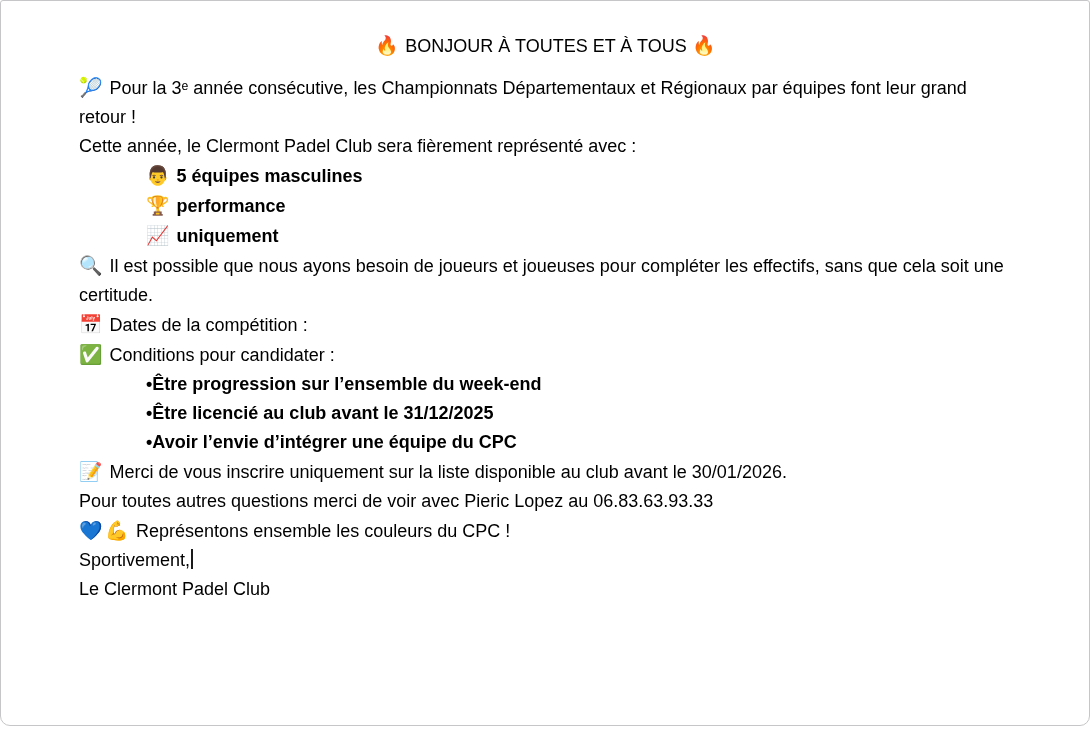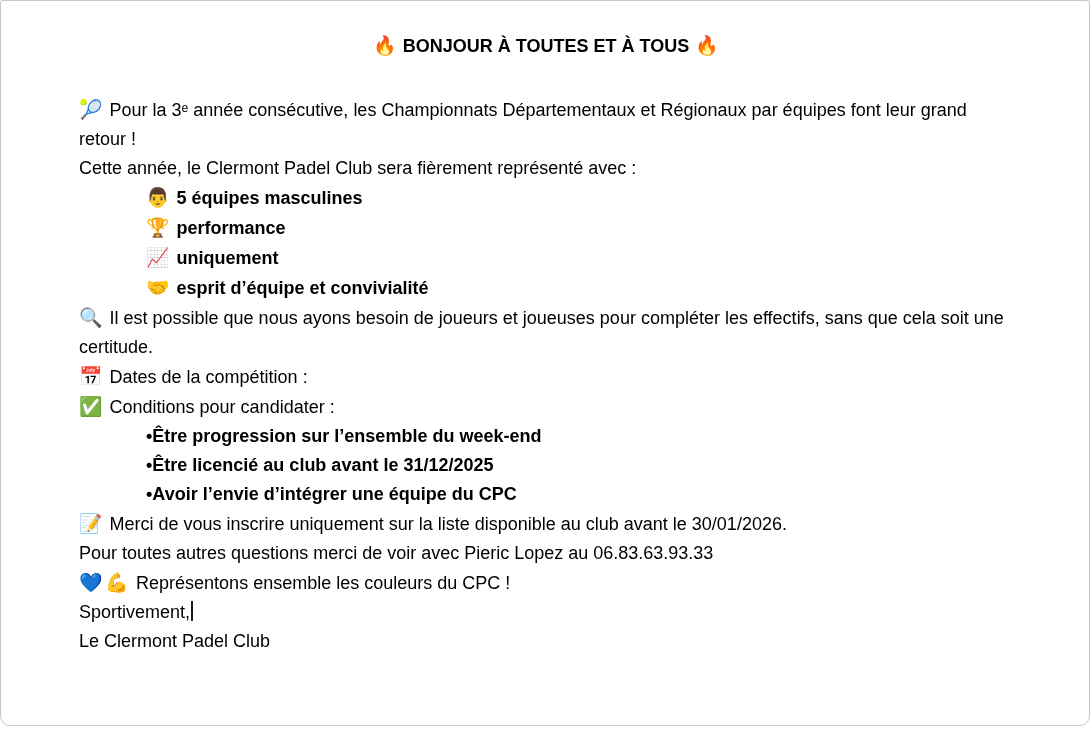--- a/index.html
+++ b/index.html
@@ -19,23 +19,22 @@
     color: #000000;
     overflow: hidden;
   }
   .content {
     padding: 30px 76px 0 78px;  
     font-size: 18px;
     line-height: 29px;
   }
   .title {
     text-align: center;
-    margin-bottom: 34px;
+    margin-bottom: 12px;
     white-space: nowrap;
-    font-weight: bold;
   }
   .title .icon { margin: 0 6px; }
   .line { }
   .indent { padding-left: 67px; font-weight: bold; }
   .icon {
     font-size: 105%;
     margin-right: 7px;
     display: inline-block;
   }
   .icon2 { margin-right: 7px; margin-left: -4px; display: inline-block; font-size: 105%; }
@@ -73,23 +72,20 @@
 
 
     <div class="line indent">
       <span class="icon">🏆</span><span>performance</span>
     </div>
 
     <div class="line indent">
       <span class="icon">📈</span><span>uniquement</span>
     </div>
 
-    <div class="line indent">
-      <span class="icon">🤝</span><span>esprit d’équipe et convivialité</span>
-    </div>
 
     <div class="line">
       <span class="icon">🔍</span><span>Il est possible que nous ayons besoin de joueurs et joueuses pour compléter les effectifs, sans que cela soit une certitude.</span>
     </div>
 
     <div class="line">
       <span class="icon">📅</span><span>Dates de la compétition :</span>
     </div>
 
 

